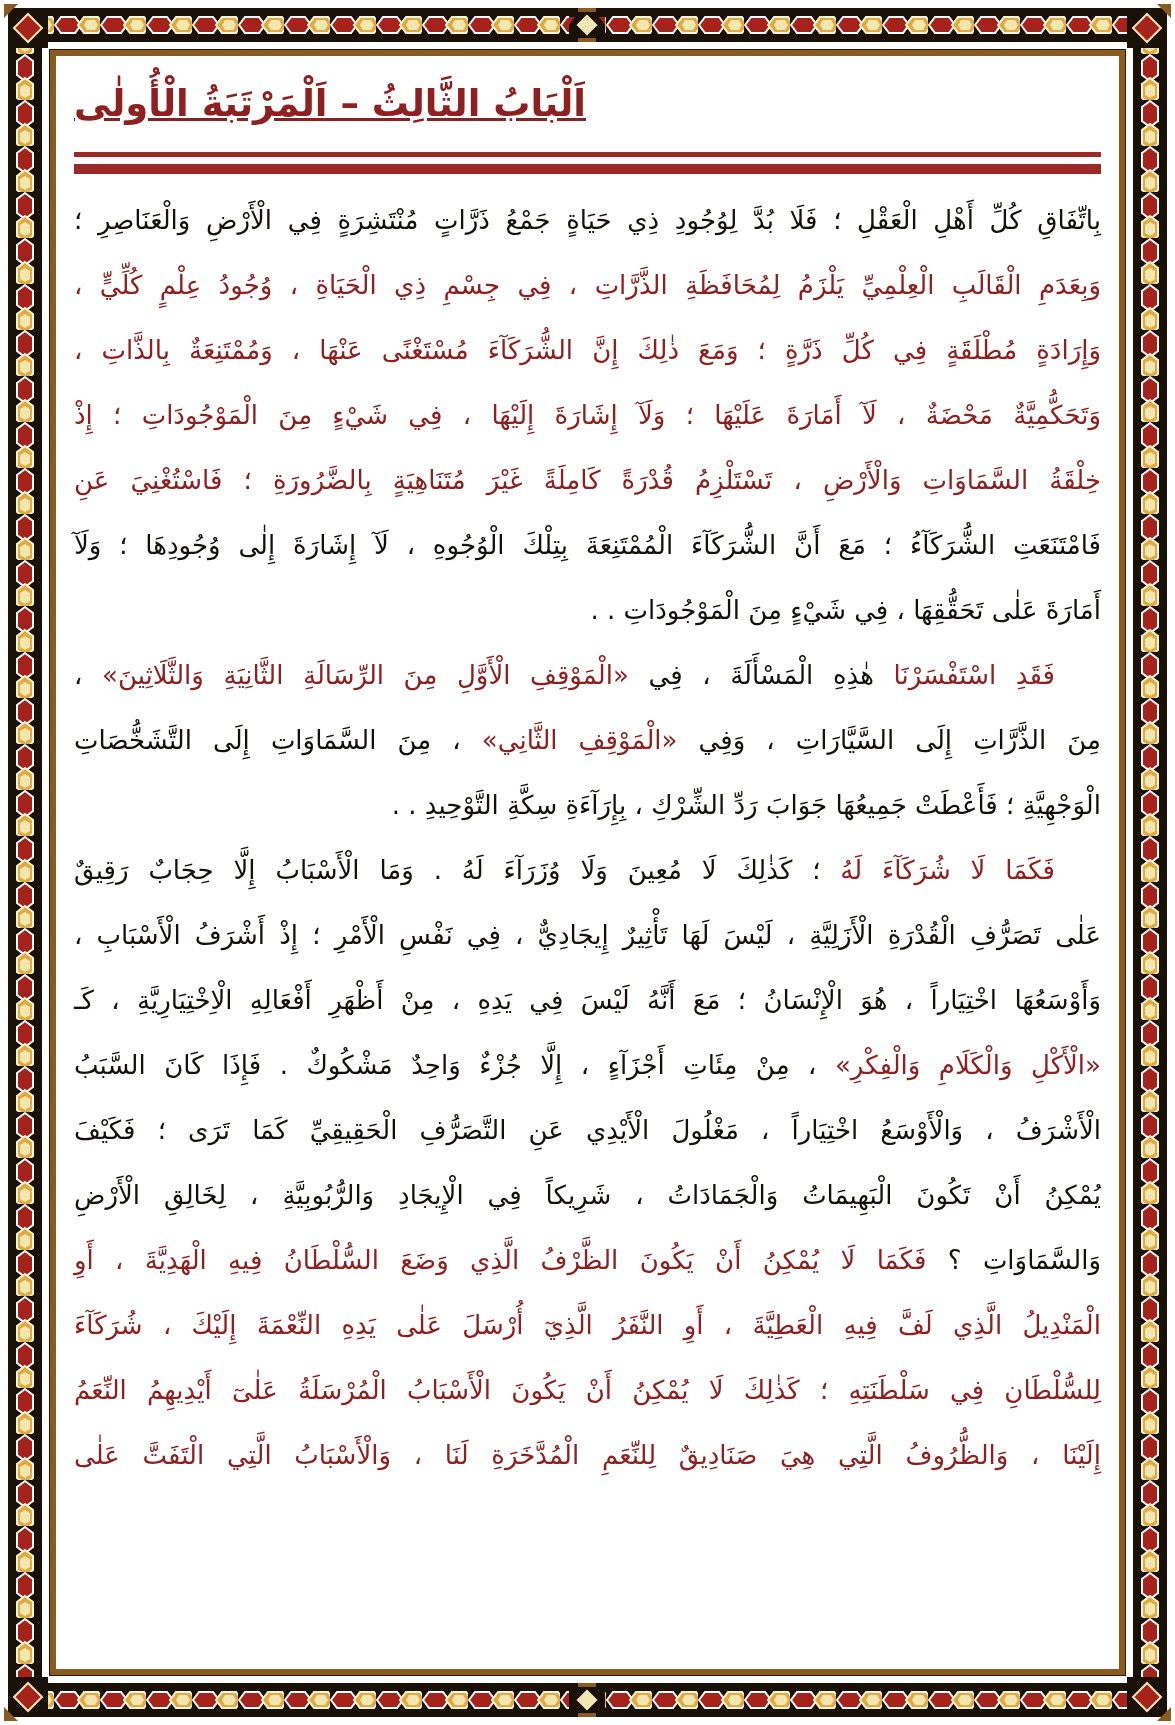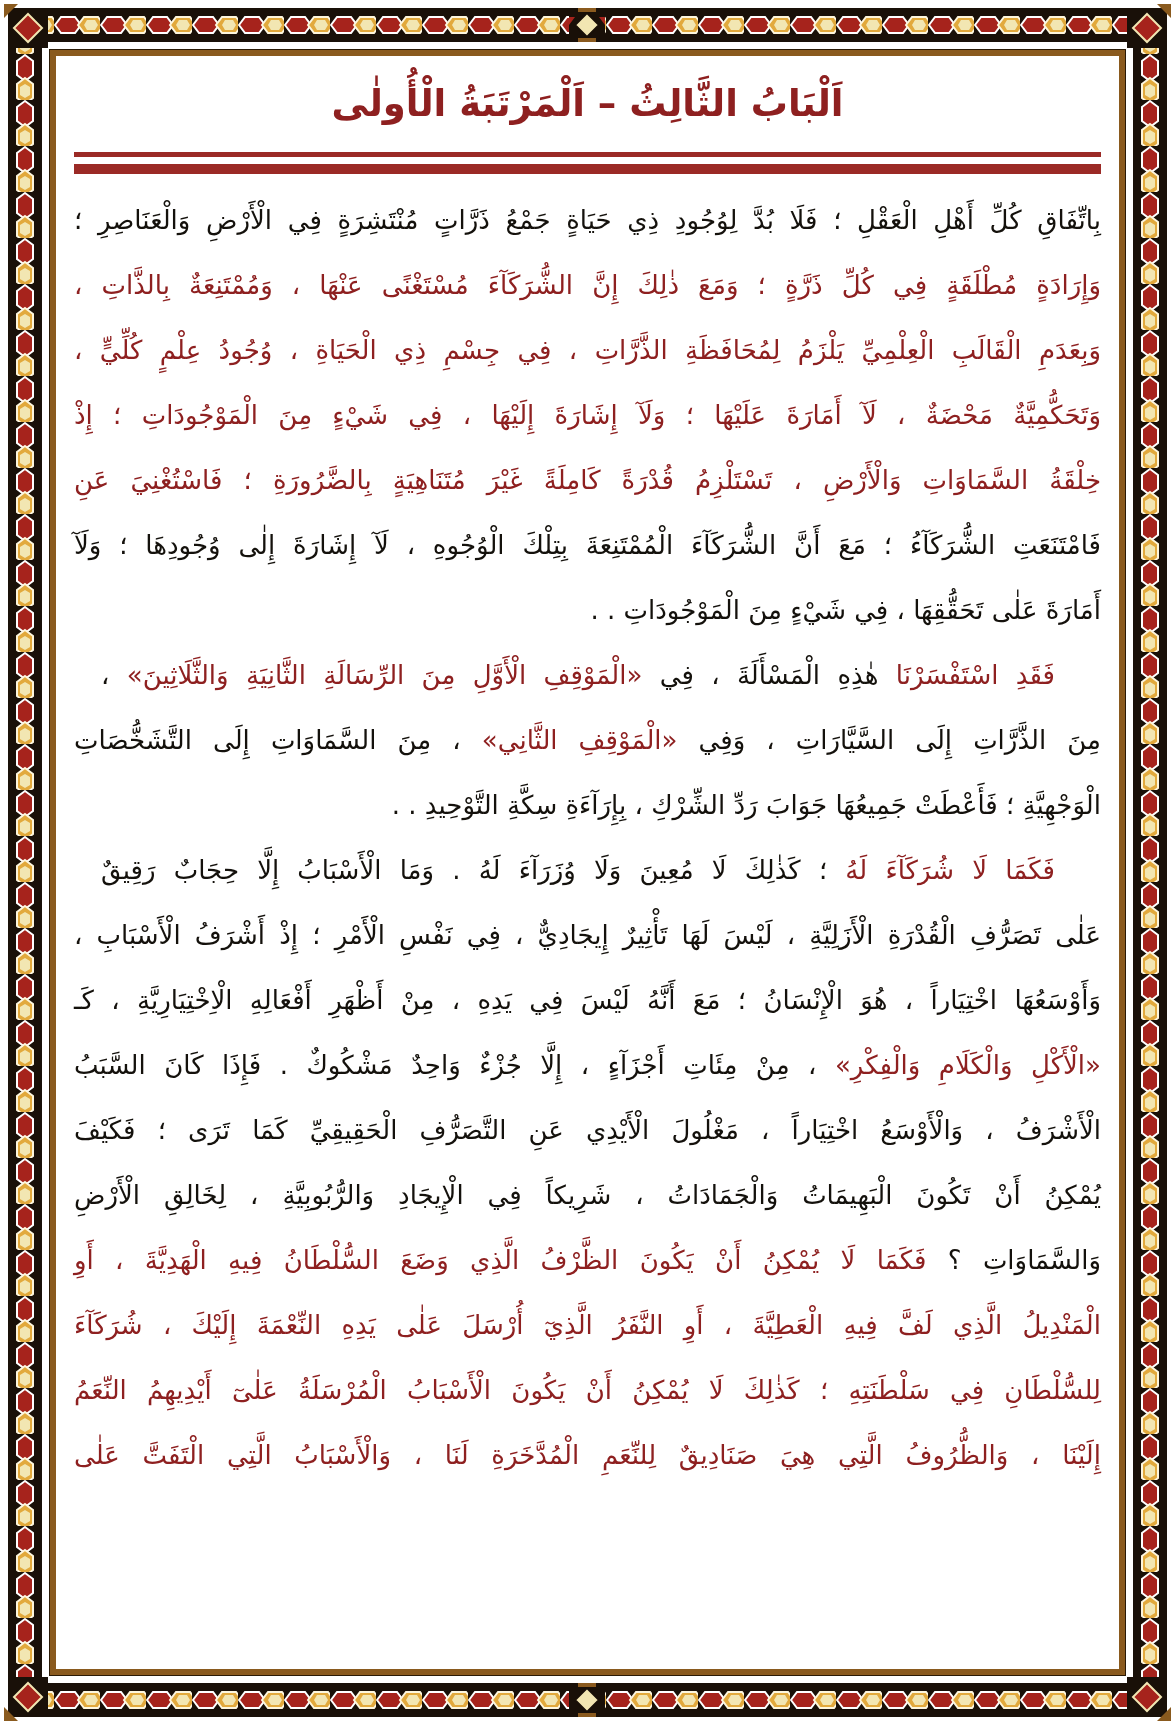--- a/index.html
+++ b/index.html
@@ -19,25 +19,26 @@
     outline:1px solid #2a1a05;
     pointer-events:none;
   }
   
   .content{
     position:absolute;left:74px;right:74px;top:62px;bottom:60px;
     direction:rtl;
   }
   .header{position:relative;height:84px;}
   .page-title{
-    text-align:center;
+    text-align:left;
     font-size:37px;font-weight:bold;
     color:var(--red);
     line-height:84px;
     letter-spacing:0.5px;
+    text-decoration:underline;
   }
   .page-number{
     position:absolute;left:0;top:0;
     font-size:34px;font-weight:bold;
     color:var(--red);
     line-height:84px;
     direction:rtl;
   }
   .double-rule{margin-top:6px;}
   .rule-thin{height:5px;background:var(--rule);}
@@ -47,21 +48,21 @@
   .line{
     height:65px;line-height:65px;
     font-size:26px;font-weight:normal;
     color:var(--black);
     text-align:justify;
     text-align-last:justify;
     overflow:visible;
     white-space:normal;
   }
   .line.no-justify{text-align:right;text-align-last:right;}
-  .line.indent{padding-right:46px;margin-left:27px;}
+  .line.indent{padding-right:46px;}
   .seg-red{color:var(--red);}
   .seg-black{color:var(--black);}
 </style>
 </head>
 <body>
 
 <div class="page" style="--red: #8e2020; --black: #14110c; --rule: #9b2a26; --border-brown: #8a5a1e;">
 
   <svg class="frame-strip" style="left:8px;top:8px;" width="1159" height="34">
     <defs>
@@ -131,22 +132,22 @@
     </div>
 
     <div class="double-rule">
       <div class="rule-thin"></div>
       <div class="rule-gap"></div>
       <div class="rule-thick"></div>
     </div>
 
     <div class="body-lines" id="body-lines">
         <div class="line"><span class="seg-black">بِاتِّفَاقِ كُلِّ أَهْلِ الْعَقْلِ ؛ فَلَا بُدَّ لِوُجُودِ ذِي حَيَاةٍ جَمْعُ ذَرَّاتٍ مُنْتَشِرَةٍ فِي الْأَرْضِ وَالْعَنَاصِرِ ؛</span></div>
+        <div class="line"><span class="seg-red">وَبِعَدَمِ الْقَالَبِ الْعِلْمِيِّ يَلْزَمُ لِمُحَافَظَةِ الذَّرَّاتِ ، فِي جِسْمِ ذِي الْحَيَاةِ ، وُجُودُ عِلْمٍ كُلِّيٍّ ،</span></div>
         <div class="line"><span class="seg-red">وَإِرَادَةٍ مُطْلَقَةٍ فِي كُلِّ ذَرَّةٍ ؛ وَمَعَ ذٰلِكَ إِنَّ الشُّرَكَآءَ مُسْتَغْنًى عَنْهَا ، وَمُمْتَنِعَةٌ بِالذَّاتِ ،</span></div>
-        <div class="line"><span class="seg-red">وَبِعَدَمِ الْقَالَبِ الْعِلْمِيِّ يَلْزَمُ لِمُحَافَظَةِ الذَّرَّاتِ ، فِي جِسْمِ ذِي الْحَيَاةِ ، وُجُودُ عِلْمٍ كُلِّيٍّ ،</span></div>
         <div class="line"><span class="seg-red">وَتَحَكُّمِيَّةٌ مَحْضَةٌ ، لَآ أَمَارَةَ عَلَيْهَا ؛ وَلَآ إِشَارَةَ إِلَيْهَا ، فِي شَيْءٍ مِنَ الْمَوْجُودَاتِ ؛ إِذْ</span></div>
         <div class="line"><span class="seg-red">خِلْقَةُ السَّمَاوَاتِ وَالْأَرْضِ ، تَسْتَلْزِمُ قُدْرَةً كَامِلَةً غَيْرَ مُتَنَاهِيَةٍ بِالضَّرُورَةِ ؛ فَاسْتُغْنِيَ عَنِ</span></div>
         <div class="line"><span class="seg-black">فَامْتَنَعَتِ الشُّرَكَآءُ ؛ مَعَ أَنَّ الشُّرَكَآءَ الْمُمْتَنِعَةَ بِتِلْكَ الْوُجُوهِ ، لَآ إِشَارَةَ إِلٰى وُجُودِهَا ؛ وَلَآ</span></div>
         <div class="line no-justify"><span class="seg-black">أَمَارَةَ عَلٰى تَحَقُّقِهَا ، فِي شَيْءٍ مِنَ الْمَوْجُودَاتِ . .</span></div>
         <div class="line indent"><span class="seg-red">فَقَدِ اسْتَفْسَرْنَا </span><span class="seg-black">هٰذِهِ الْمَسْأَلَةَ ، فِي </span><span class="seg-red">«الْمَوْقِفِ الْأَوَّلِ مِنَ الرِّسَالَةِ الثَّانِيَةِ وَالثَّلَاثِينَ»</span><span class="seg-black"> ،</span></div>
         <div class="line"><span class="seg-black">مِنَ الذَّرَّاتِ إِلَى السَّيَّارَاتِ ، وَفِي </span><span class="seg-red">«الْمَوْقِفِ الثَّانِي»</span><span class="seg-black"> ، مِنَ السَّمَاوَاتِ إِلَى التَّشَخُّصَاتِ</span></div>
         <div class="line no-justify"><span class="seg-black">الْوَجْهِيَّةِ ؛ فَأَعْطَتْ جَمِيعُهَا جَوَابَ رَدِّ الشِّرْكِ ، بِإِرَآءَةِ سِكَّةِ التَّوْحِيدِ . .</span></div>
         <div class="line indent"><span class="seg-red">فَكَمَا لَا شُرَكَآءَ لَهُ</span><span class="seg-black"> ؛ كَذٰلِكَ لَا مُعِينَ وَلَا وُزَرَآءَ لَهُ . وَمَا الْأَسْبَابُ إِلَّا حِجَابٌ رَقِيقٌ</span></div>
         <div class="line"><span class="seg-black">عَلٰى تَصَرُّفِ الْقُدْرَةِ الْأَزَلِيَّةِ ، لَيْسَ لَهَا تَأْثِيرٌ إِيجَادِيٌّ ، فِي نَفْسِ الْأَمْرِ ؛ إِذْ أَشْرَفُ الْأَسْبَابِ ،</span></div>
         <div class="line"><span class="seg-black">وَأَوْسَعُهَا اخْتِيَاراً ، هُوَ الْإِنْسَانُ ؛ مَعَ أَنَّهُ لَيْسَ فِي يَدِهِ ، مِنْ أَظْهَرِ أَفْعَالِهِ الْاِخْتِيَارِيَّةِ ، كَـ</span></div>

